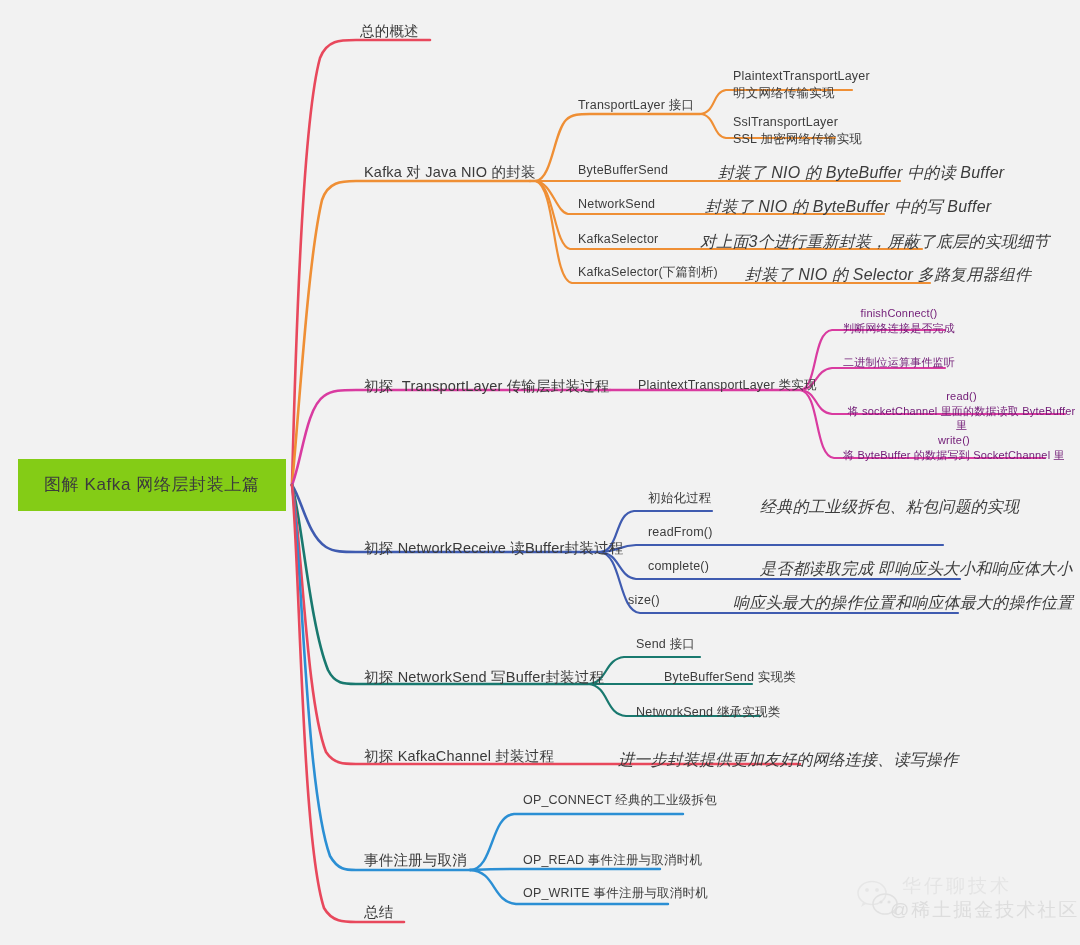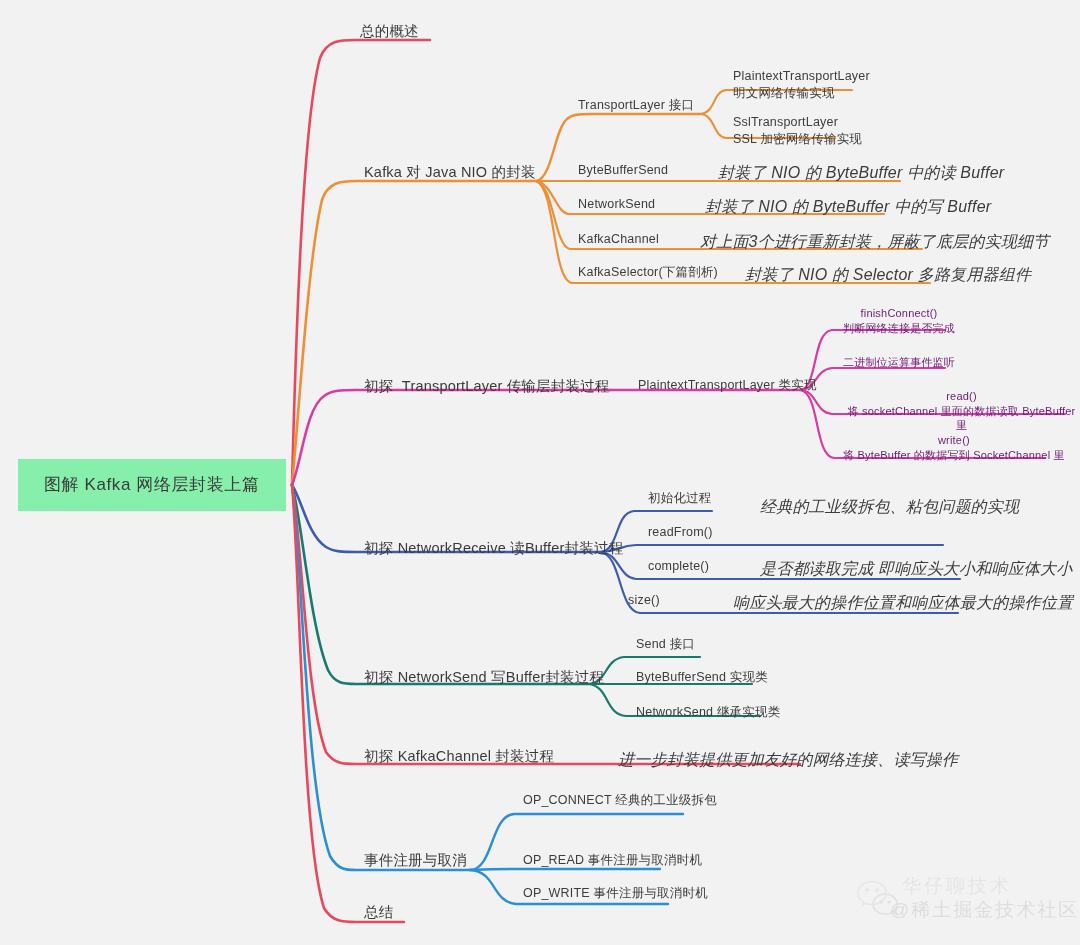--- a/index.html
+++ b/index.html
@@ -23,21 +23,21 @@
   }
   .node {
     position: absolute;
     color: #3a3a3a;
     line-height: 1.32;
     white-space: pre;
     letter-spacing: .2px;
   }
   .root-node {
     position: absolute;
-    background: #86efac;
+    background: #84cc16;
     color: #3c3c3c;
     font-size: 17px;
     padding: 14px 26px 15px 26px;
     left: 18px;
     top: 459px;
     letter-spacing: .6px;
     white-space: nowrap;
   }
   .lvl1 { font-size: 14.5px; color: #3a3a3a; }
   .lvl2 { font-size: 12.5px; color: #3c3c3c; }
@@ -162,21 +162,21 @@
 
   <div class="node lvl2 multi" style="left:733px; top:114px;">SslTransportLayer
 SSL 加密网络传输实现</div>
 
   <div class="node lvl2" style="left:578px; top:162px;">ByteBufferSend</div>
   <div class="node lvl2b" style="left:718px; top:162px;">封装了 NIO 的 ByteBuffer 中的读 Buffer</div>
 
   <div class="node lvl2" style="left:578px; top:196px;">NetworkSend</div>
   <div class="node lvl2b" style="left:705px; top:196px;">封装了 NIO 的 ByteBuffer 中的写 Buffer</div>
 
-  <div class="node lvl2" style="left:578px; top:231px;">KafkaChannel</div>
+  <div class="node lvl2" style="left:578px; top:231px;">KafkaSelector</div>
   <div class="node lvl2b" style="left:700px; top:231px;">对上面3个进行重新封装，屏蔽了底层的实现细节</div>
 
   <div class="node lvl2" style="left:578px; top:264px;">KafkaSelector(下篇剖析)</div>
   <div class="node lvl2b" style="left:745px; top:264px;">封装了 NIO 的 Selector 多路复用器组件</div>
 
   <div class="node lvl2" style="left:638px; top:377px;">PlaintextTransportLayer 类实现</div>
 
   <div class="node lvl3 multi" style="left:843px; top:306px;">finishConnect()
 判断网络连接是否完成</div>
   <div class="node lvl3" style="left:843px; top:355px;">二进制位运算事件监听</div>
@@ -190,21 +190,21 @@
   <div class="node lvl2" style="left:648px; top:524px;">readFrom()</div>
   <div class="node lvl2b" style="left:760px; top:496px;">经典的工业级拆包、粘包问题的实现</div>
 
   <div class="node lvl2" style="left:648px; top:558px;">complete()</div>
   <div class="node lvl2b" style="left:760px; top:558px;">是否都读取完成 即响应头大小和响应体大小</div>
 
   <div class="node lvl2" style="left:628px; top:592px;">size()</div>
   <div class="node lvl2b" style="left:733px; top:592px;">响应头最大的操作位置和响应体最大的操作位置</div>
 
   <div class="node lvl2" style="left:636px; top:636px;">Send 接口</div>
-  <div class="node lvl2" style="left:636px; top:669px;">ByteBufferSend 实现类</div>
+  <div class="node lvl2" style="left:664px; top:669px;">ByteBufferSend 实现类</div>
   <div class="node lvl2" style="left:636px; top:704px;">NetworkSend 继承实现类</div>
 
   <div class="node lvl2" style="left:523px; top:792px;">OP_CONNECT 经典的工业级拆包</div>
   <div class="node lvl2" style="left:523px; top:852px;">OP_READ 事件注册与取消时机</div>
   <div class="node lvl2" style="left:523px; top:885px;">OP_WRITE 事件注册与取消时机</div>
 
   <div id="watermark">
     <svg class="wm-icon" viewBox="0 0 44 40">
       <ellipse cx="16" cy="14" rx="14" ry="11.5" fill="none" stroke="#dcdcdc" stroke-width="1.6"></ellipse>
       <circle cx="11" cy="11" r="1.9" fill="#dcdcdc"></circle>

